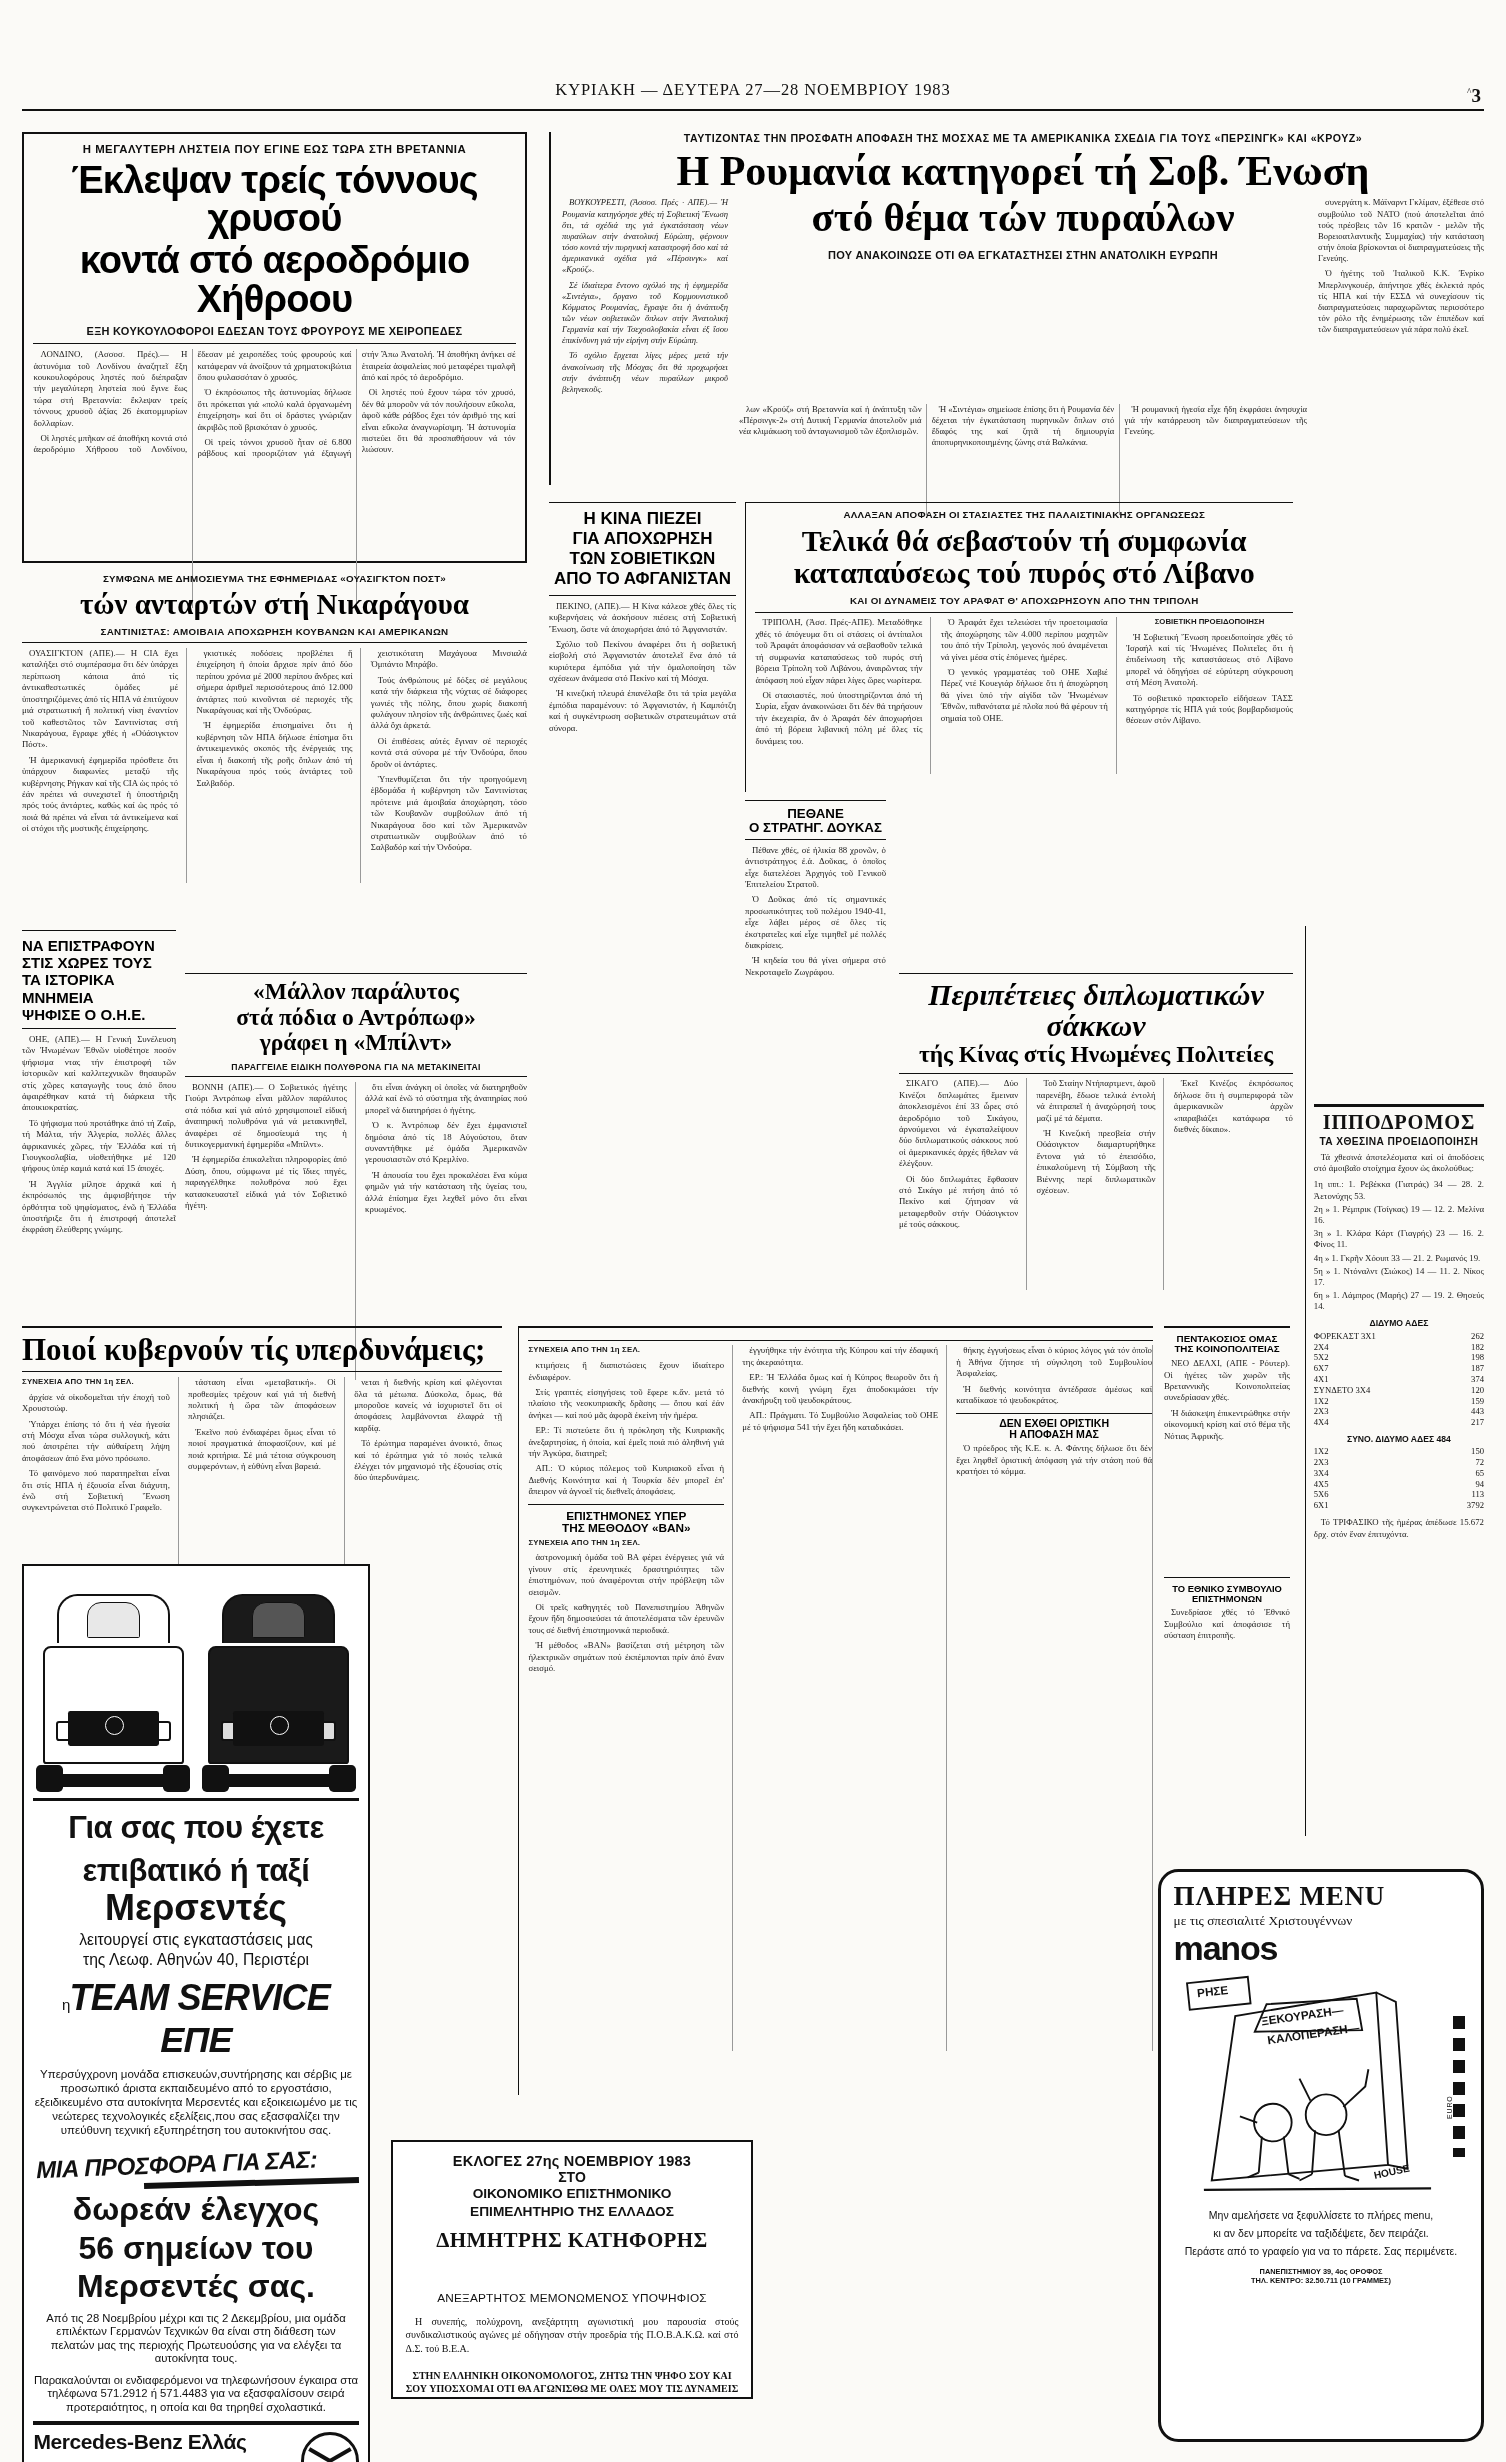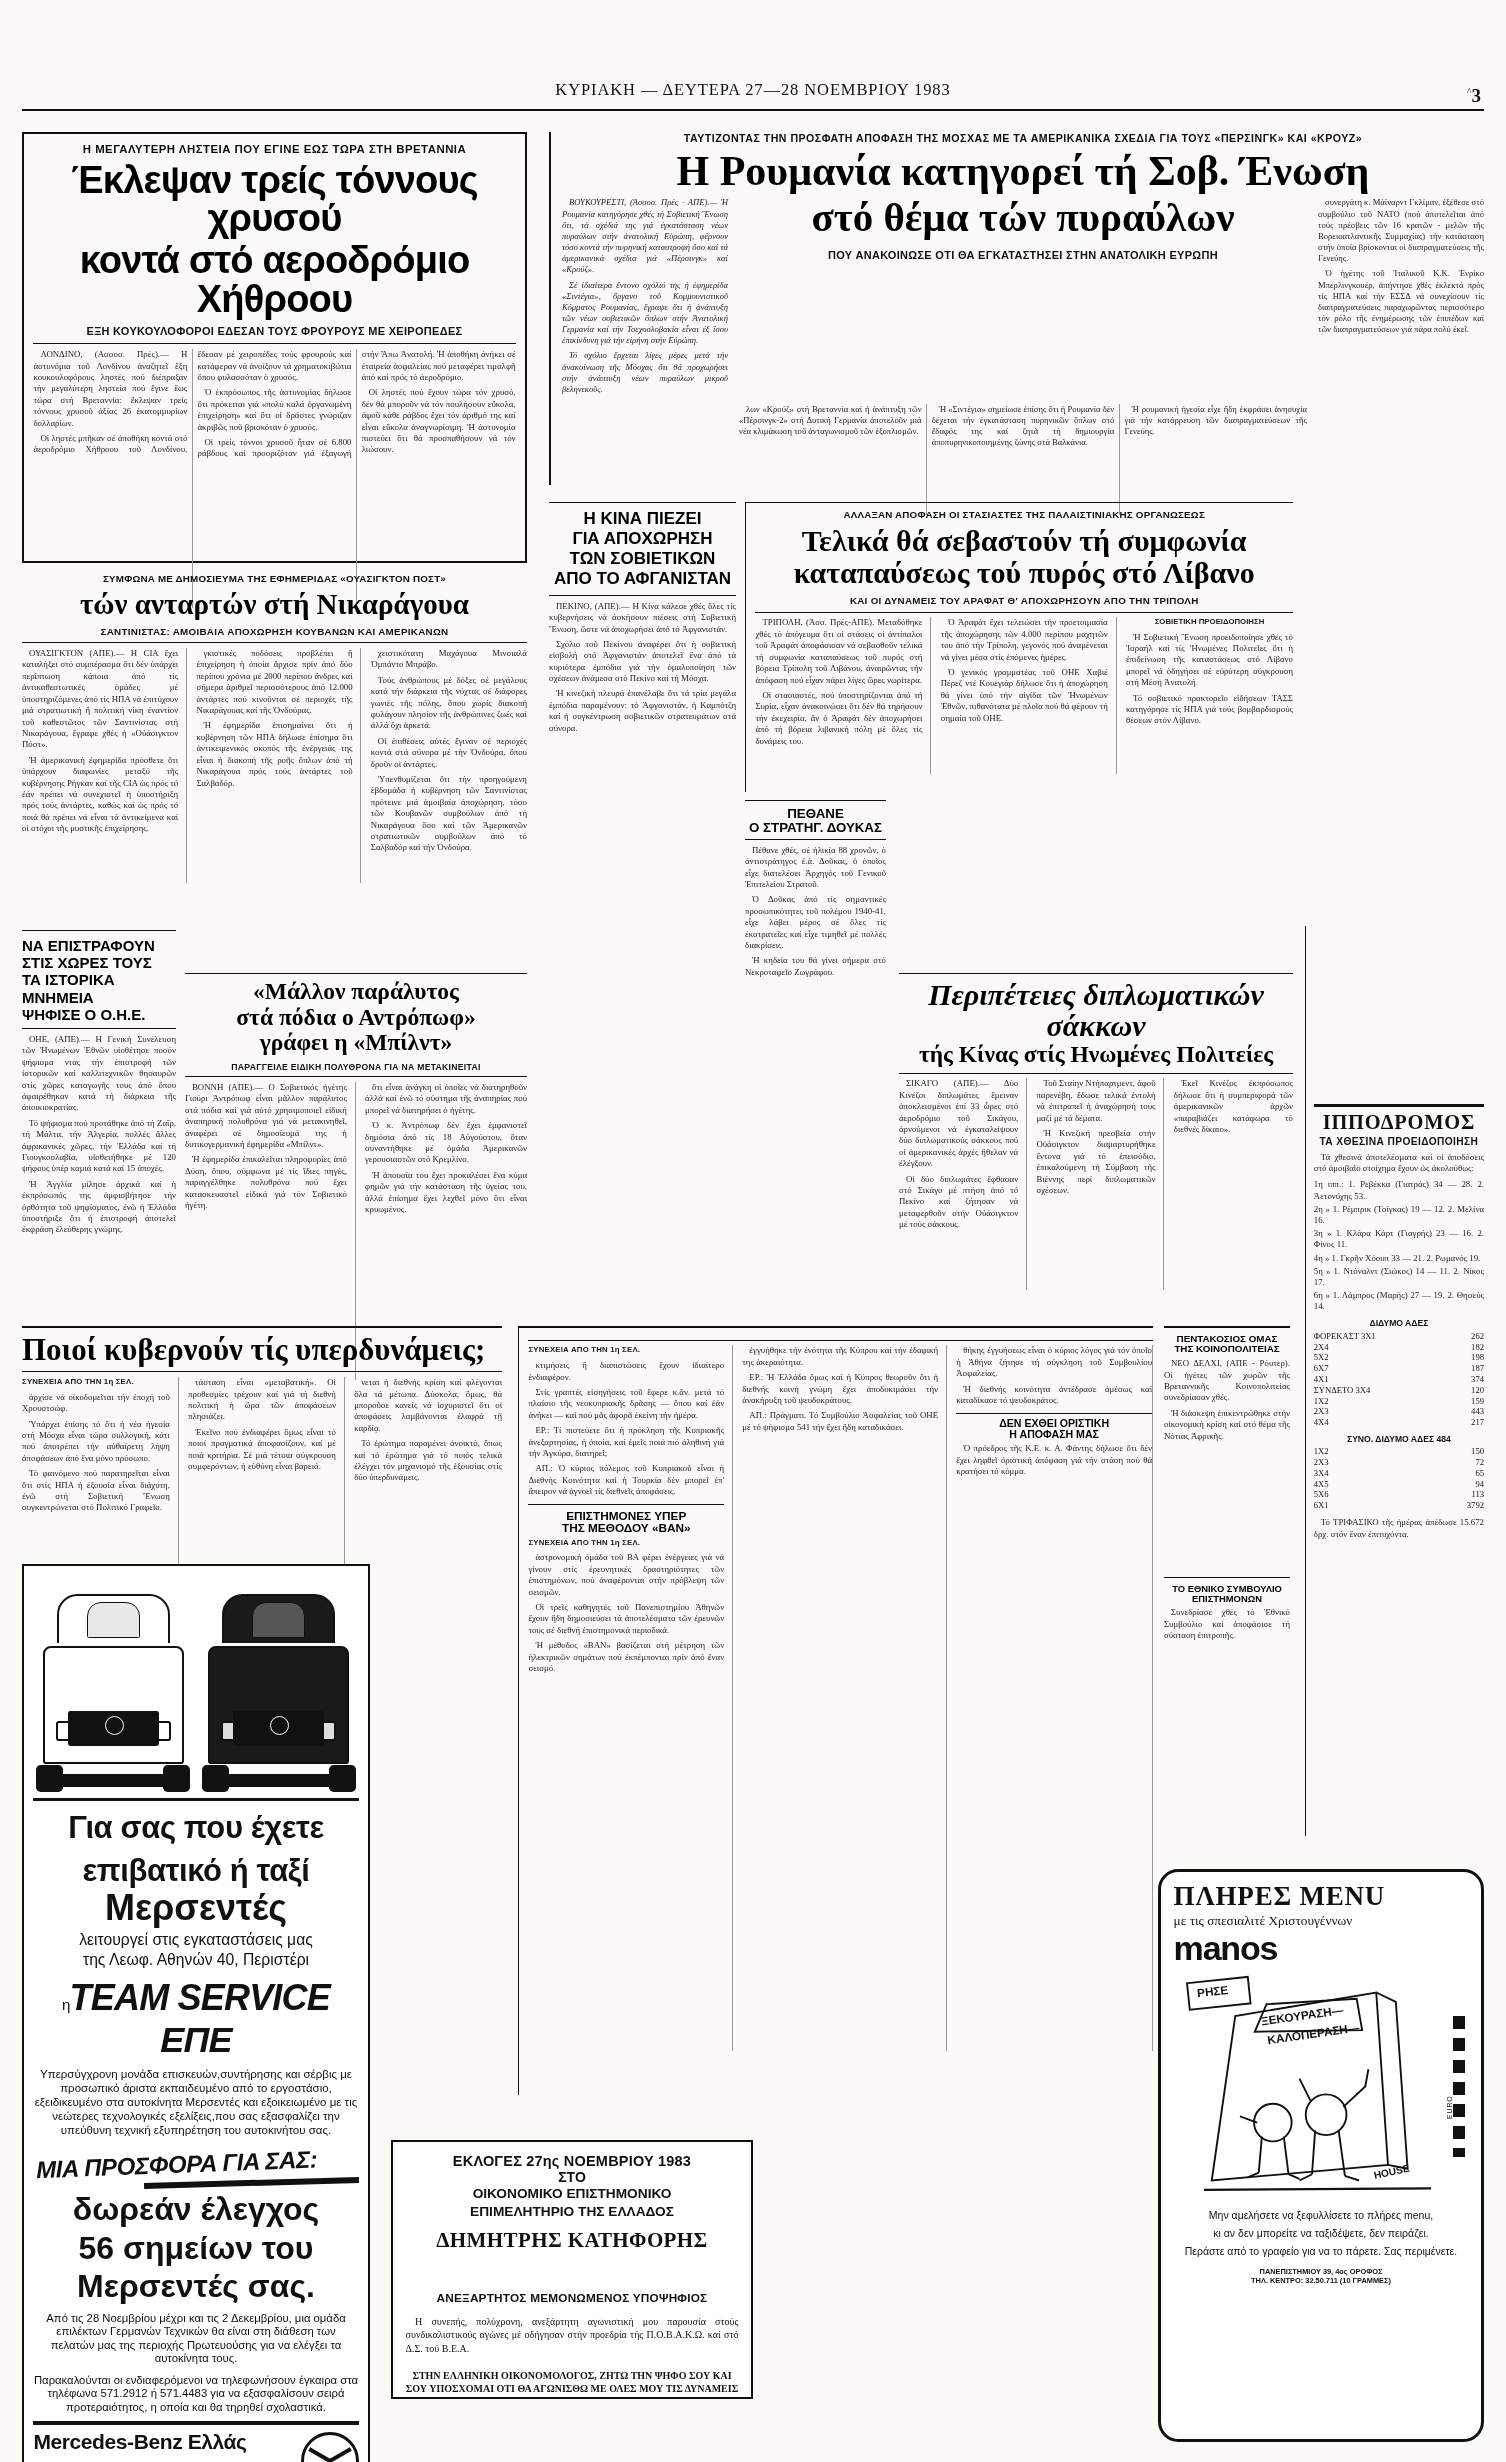--- a/index.html
+++ b/index.html
@@ -243,21 +243,21 @@
 
   
   .elect-box {
     position:absolute; left:391px; top:2140px; width:362px; height:259px;
     border:2.4px solid #111; background:#fff; padding:11px 12.6px; text-align:center;
   }
   .elect-l1 { font-family:"Liberation Sans", sans-serif; font-weight:700; font-size:14.5px; letter-spacing:0.2px; }
   .elect-l2 { font-family:"Liberation Sans", sans-serif; font-weight:700; font-size:14px; }
   .elect-l3 { font-family:"Liberation Sans", sans-serif; font-weight:700; font-size:13.7px; line-height:1.3; }
   .elect-name { font-family:"Liberation Serif", serif; font-weight:700; font-size:21px; margin:7.8px 0 3.1px; letter-spacing:0.4px; }
-  .elect-role { font-family:"Liberation Sans", sans-serif; font-weight:700; font-size:11.8px; letter-spacing:0.2px;margin-top:38px; }
+  .elect-role { font-family:"Liberation Sans", sans-serif; font-weight:400; font-size:11.8px; letter-spacing:0.2px;margin-top:38px; }
   .elect-body { font-family:"Liberation Serif", serif; font-size:10px; line-height:1.35; text-align:justify; margin-top:9.4px; }
   .elect-body p { margin:0 0 4.7px; text-indent:9.4px; }
   .elect-foot { font-family:"Liberation Serif", serif; font-weight:700; font-size:10px; line-height:1.3; margin-top:14px; }
 </style>
 </head>
 <body>
 
 <div class="page">
 
   <div class="masthead">

